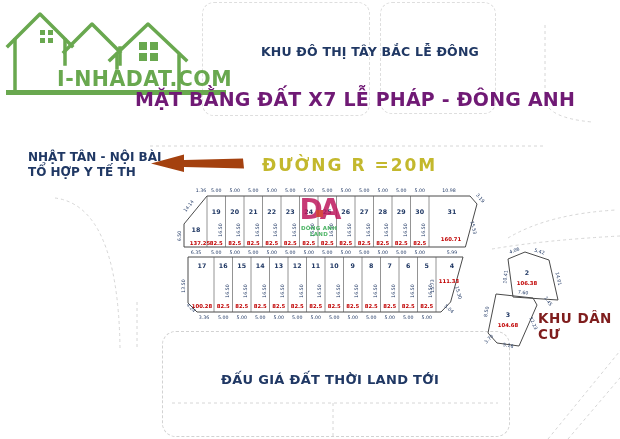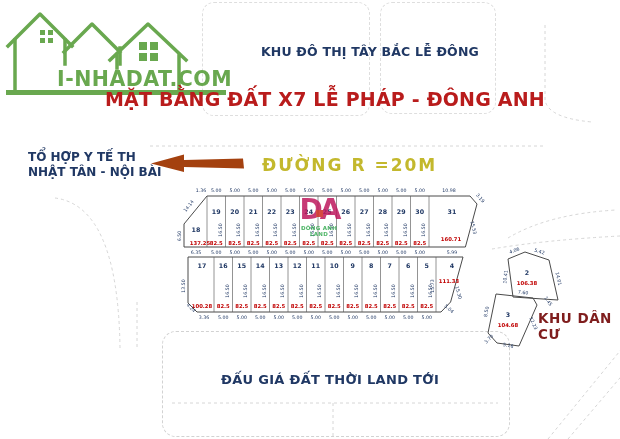--- a/index.html
+++ b/index.html
@@ -4,22 +4,22 @@
 <style>
   html,body{margin:0;padding:0;}
   body{width:620px;height:439px;position:relative;background:#ffffff;overflow:hidden;
        font-family:"DejaVu Sans",sans-serif;}
   .abs{position:absolute;}
   
   .ghost{position:absolute;border:1px dashed #dedede;border-radius:12px;}
   
   .district{left:250px;top:44px;width:240px;text-align:center;font-size:12.5px;font-weight:bold;
             color:#203864;letter-spacing:.2px;}
-  .title{left:105px;top:88px;width:470px;text-align:left;font-size:19px;font-weight:bold;
-         color:#b91c1c;letter-spacing:.2px;}
+  .title{left:105px;top:88px;width:470px;text-align:right;font-size:19px;font-weight:bold;
+         color:#701a75;letter-spacing:.2px;}
   .direction{left:28px;top:150px;font-size:12px;font-weight:bold;color:#203864;line-height:1.25;}
   .road{left:262px;top:155px;font-size:17px;font-weight:bold;color:#c3b82d;letter-spacing:2px;}
   .residential{left:538px;top:310px;font-size:13.5px;font-weight:bold;color:#7f1d1d;letter-spacing:.5px;}
   .auction-box{left:162px;top:331px;width:346px;height:104px;border:1px dashed #d2d2d2;border-radius:14px;}
   .auction{left:175px;top:372px;width:310px;text-align:center;font-size:13px;font-weight:bold;
            color:#203864;letter-spacing:.3px;}
   
   .wm{left:293px;top:196px;width:52px;opacity:.85;text-align:center;}
   .wm-da{font-size:28px;font-weight:bold;color:#be185d;letter-spacing:-3px;line-height:1;}
   .wm-sq{position:absolute;left:23px;top:14px;width:7px;height:7px;background:#cf2b20;}
@@ -73,22 +73,22 @@
     <rect x="137" y="51" width="8" height="8"></rect>
       <rect x="148" y="51" width="8" height="8"></rect>
   </g>
   <rect x="4" y="88" width="220" height="5" fill="#69a84f"></rect>
   <text class="logo-text" x="55" y="84">I-NHADAT.COM</text>
 </svg>
 
 <div class="abs district">KHU ĐÔ THỊ TÂY BẮC LỄ ĐÔNG</div>
 <div class="abs title">MẶT BẰNG ĐẤT X7 LỄ PHÁP - ĐÔNG ANH</div>
 <div class="abs direction">
+  <div>NHẬT TÂN - NỘI BÀI</div>
   <div>TỔ HỢP Y TẾ TH</div>
-  <div>NHẬT TÂN - NỘI BÀI</div>
 </div>
 <div class="abs road">ĐƯỜNG R =20M</div>
 <div class="abs residential">KHU DÂN CƯ</div>
 <div class="abs auction">ĐẤU GIÁ ĐẤT THỜI LAND TỚI</div>
 
 <svg class="abs" style="left:0;top:0;" width="620" height="439" viewBox="0 0 620 439">
 
   <path class="outline" d="M 207,196 L 470,196 L 477,204 L 465.4,247 L 184,247 L 184,224 Z"></path>
   <path class="outline" d="M 188,257 L 463,257 L 450.6,302 L 441,312 L 197,312 L 188,303 Z"></path>
   <line class="plot-line" x1="429" y1="196" x2="429" y2="247"></line>

